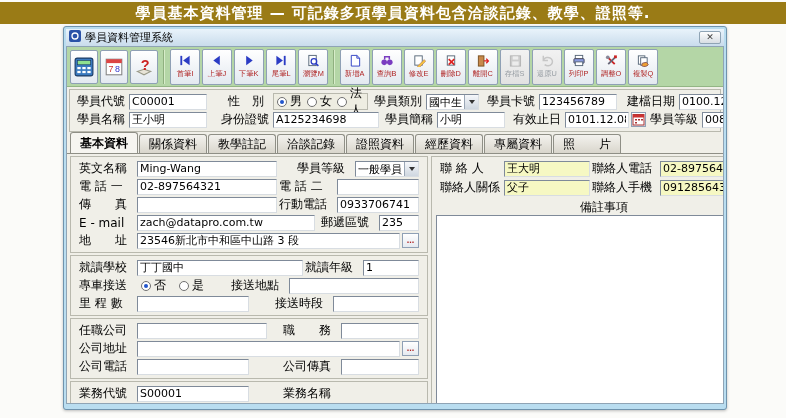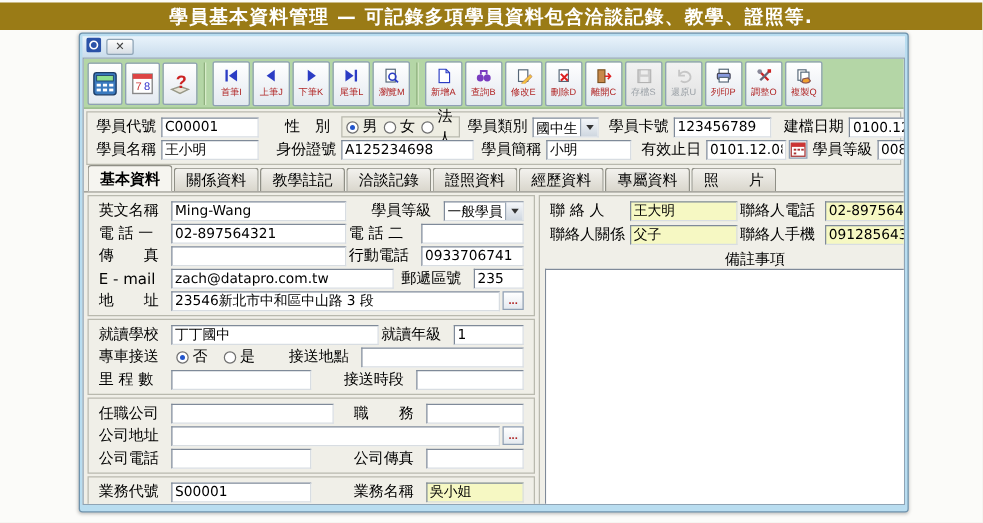--- a/index.html
+++ b/index.html
@@ -85,20 +85,21 @@
 <body>
 
 <div class="banner">學員基本資料管理 — 可記錄多項學員資料包含洽談記錄、教學、證照等.</div>
 
 <div class="win">
   <div class="titlebar">
     <span><svg width="12" height="12">
           <rect width="12" height="12" rx="2" fill="#2a52a8"></rect>
           <circle cx="6" cy="6" r="3" fill="none" stroke="#fff" stroke-width="1.3"></circle>
         </svg></span>
+    <span class="title">學員資料管理系統</span>
     <button class="closebtn">✕</button>
   </div>
   <div class="client">
 
     <div class="toolbar">
       <button class="tbtn sys">
         <svg width="20" height="20" viewBox="0 0 18 18">
             <rect x="1" y="1" width="16" height="16" rx="2" fill="#3a7abf" stroke="#1c3c66"></rect>
             <rect x="3" y="3" width="12" height="4" fill="#8fe08f" stroke="#1c3c66" stroke-width=".6"></rect>
             <g fill="#fff">
@@ -385,21 +386,20 @@
             <span class="lbl w56" style="margin-left:32px">公司傳真</span>
             <input class="inp grow" value="" style="">
           </div>
         </div>
 
         <div class="group">
           <div class="frow">
             <span class="lbl w56">業務代號</span>
             <input class="inp pink" style="width: 112px;" value="S00001">
             <span class="lbl w56" style="margin-left:32px">業務名稱</span>
-            <input class="inp yellow grow" value="吳小姐" style="">
           </div>
         </div>
       </div>
 
       <div class="rightcol">
         <div class="frow">
           <span class="lbl w62">聯 絡 人</span>
           <input class="inp yellow" style="width: 86px; font-family: Liberation Serif, serif;" value="王大明">
           <span class="lbl w66 ml-a">聯絡人電話</span>
           <input class="inp yellow" style="width: 108px;" value="02-89756432">

